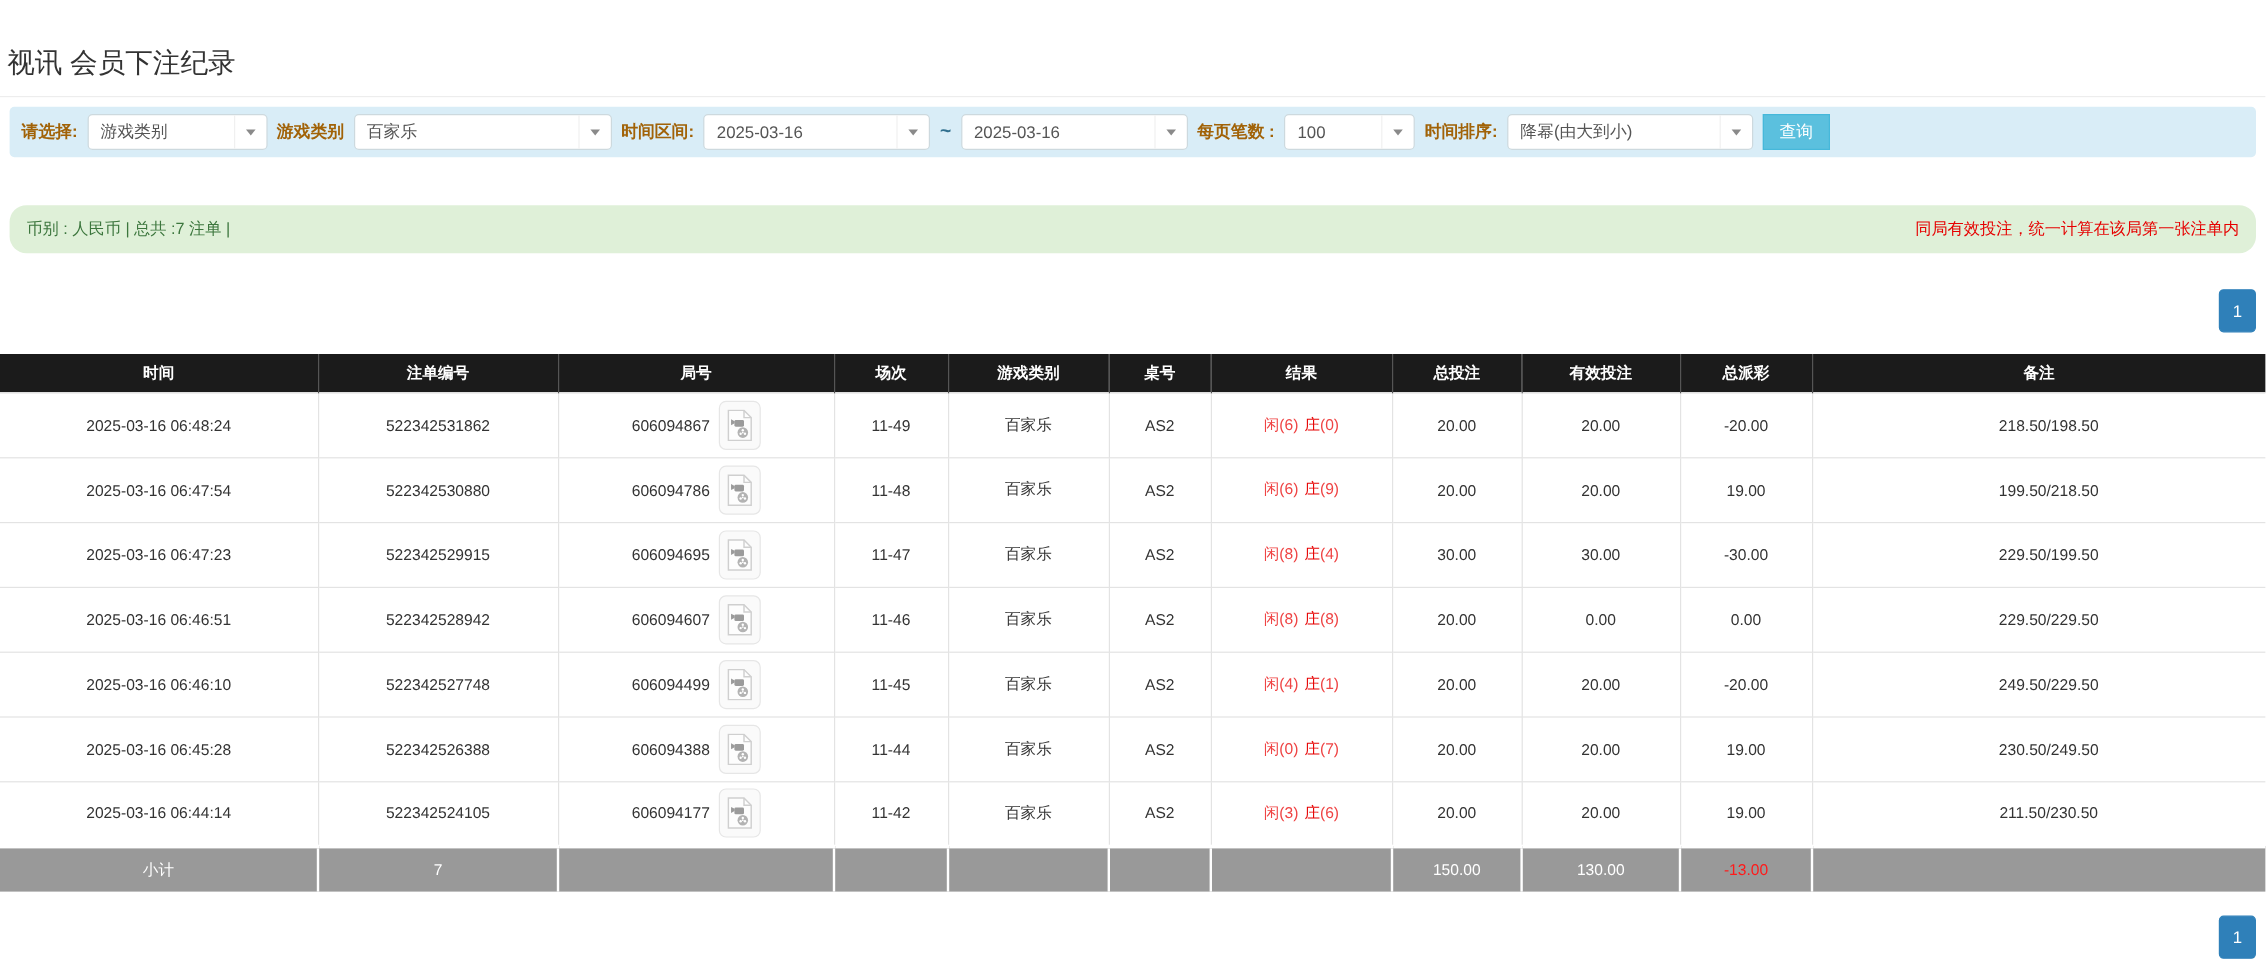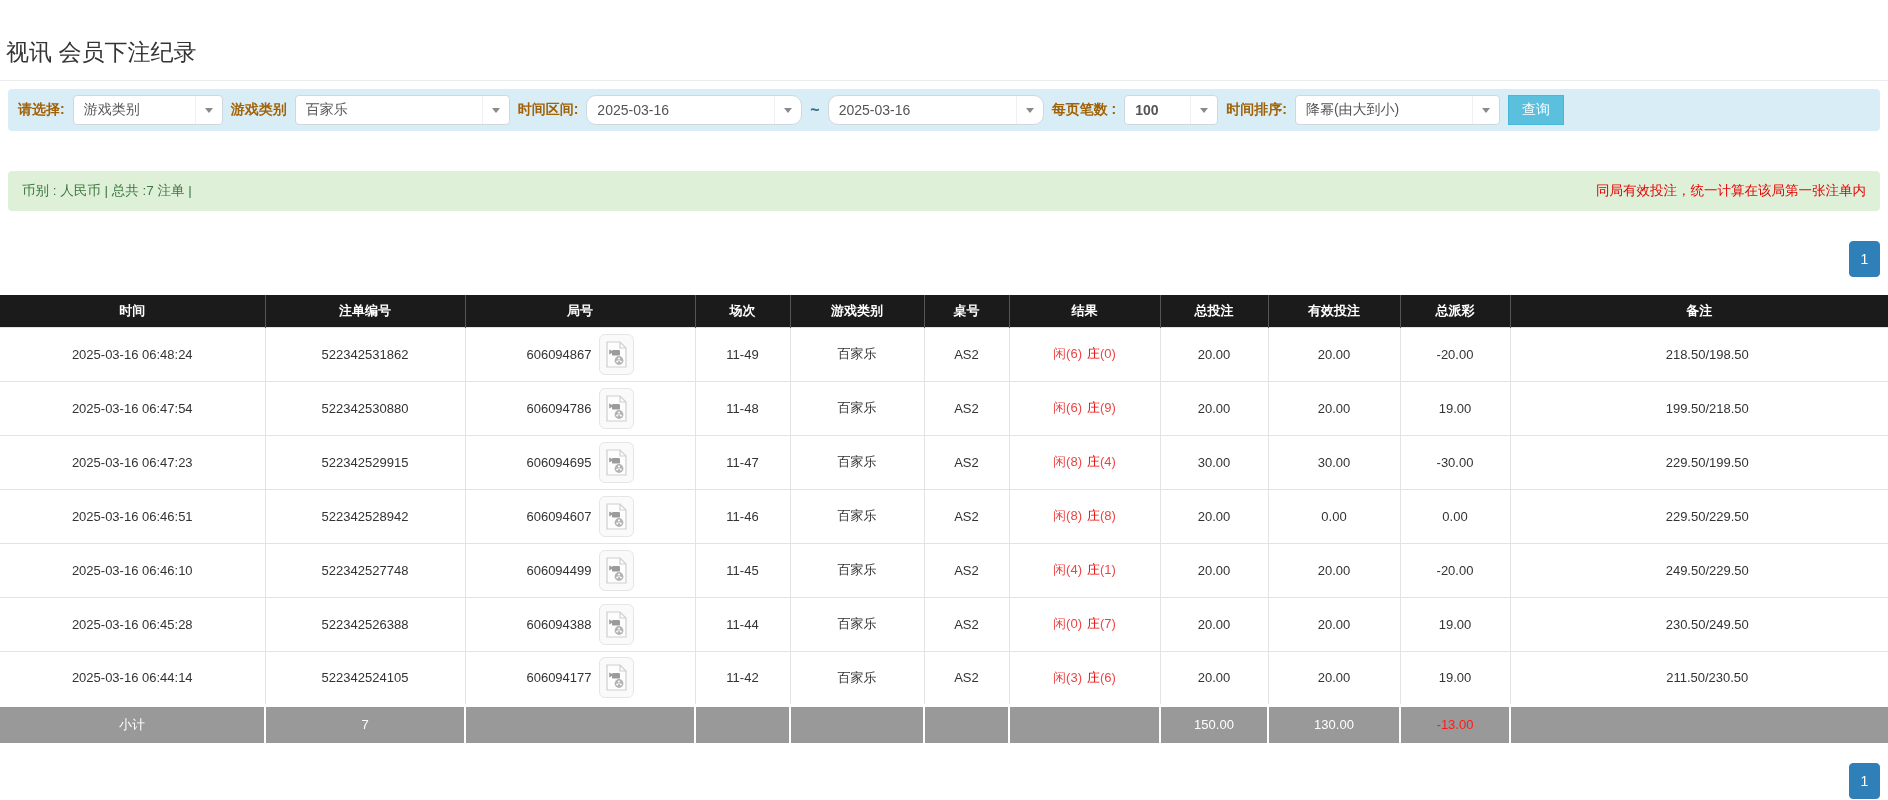--- a/index.html
+++ b/index.html
@@ -14,28 +14,28 @@
   .filter-bar { margin: 8px 8px 0 8px; height: 42px; background: #d9edf7; border-radius: 4px;
     display: flex; align-items: center; padding: 0 10px; gap: 8px; }
   .f-label { color: #a16207; font-weight: bold; font-size: 14px; white-space: nowrap; }
   .select { background: #fff; border: 1px solid #cdd9de; border-radius: 4px; height: 30px;
     display: flex; align-items: center; font-size: 14px; color: #555; cursor: pointer; }
   .select .val { flex: 1; padding-left: 10px; white-space: nowrap; overflow: hidden; }
   .caret-box { width: 27px; align-self: stretch; display: flex; align-items: center;
     justify-content: center; border-left: 1px solid #f0f0f0; }
   .caret { width: 0; height: 0; border-left: 4px solid transparent; border-right: 4px solid transparent;
     border-top: 5px solid #8a8a8a; }
-  .w-query { width: 150px; } .w-game { width: 215px; } .w-date { width: 216px; border-radius: 10px; }
-  .w-size { width: 94px; font-weight: bold; } .w-sort { width: 205px; }
+  .w-query { width: 150px; } .w-game { width: 215px; } .w-date { width: 189px; }
+  .w-size { width: 109px; } .w-sort { width: 205px; }
   .tilde { color: #31708f; font-weight: bold; }
   .btn-search { background: #5bc0de; border: 1px solid #46b8da; color: #fff; font-size: 14px;
     height: 30px; padding: 0 13px; border-radius: 0; cursor: pointer; }
 
   
-  .summary-bar { margin: 40px 8px 0 8px; height: 40px; background: #dff0d8; border-radius: 4px;
+  .summary-bar { margin: 40px 8px 0 8px; height: 40px; background: #dff0d8; border-radius: 14px;
     display: flex; align-items: center; justify-content: space-between; padding: 0 14px; }
   .summary-left { color: #3c763d; font-size: 13.5px; }
   .summary-right { color: #e60000; font-size: 13.5px; }
 
   
   .pagination-row { display: flex; justify-content: flex-end; margin: 30px 8px 0 8px; }
   .pagination-row.bottom { margin-top: 20px; }
   .page-btn { display: flex; align-items: center; justify-content: center; width: 31px; height: 36px;
     background: #2f80b9; border: 1px solid #2f80b9; border-radius: 4px; color: #fff;
     font-size: 14px; text-decoration: none; cursor: pointer; }

